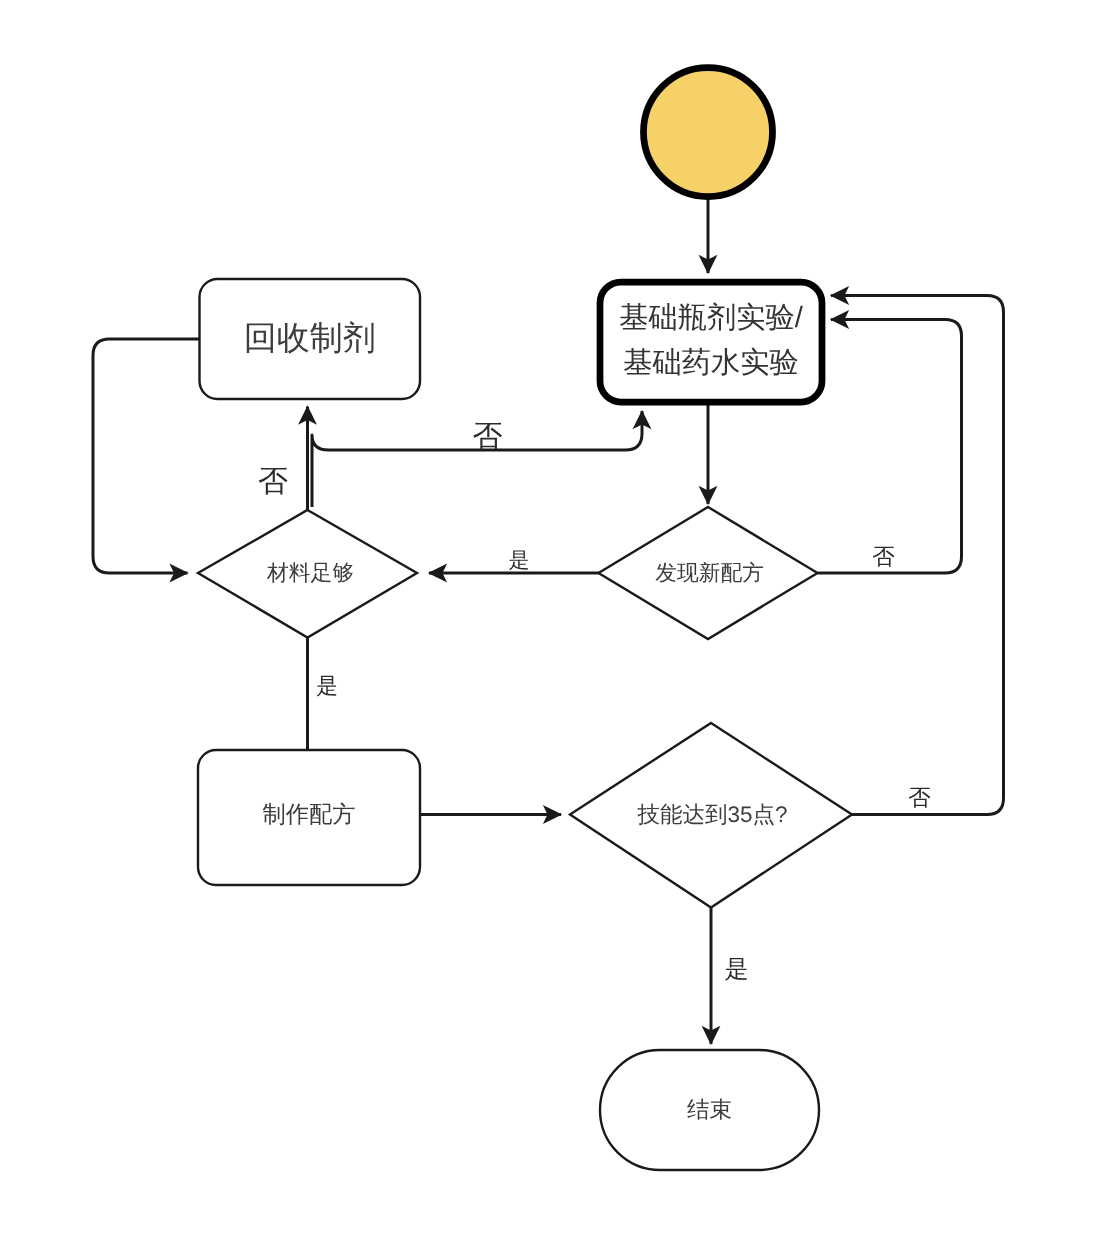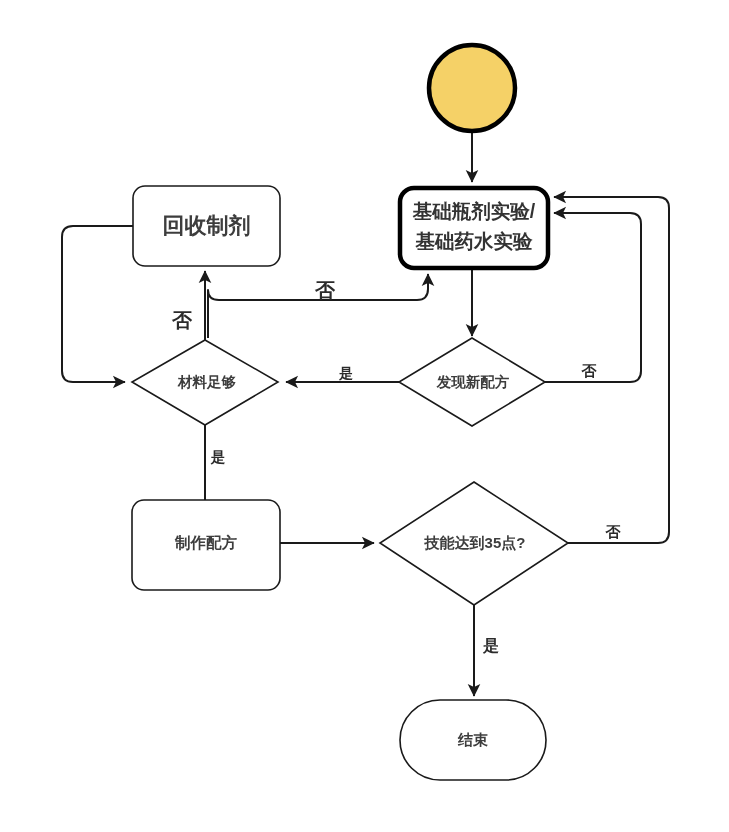--- a/index.html
+++ b/index.html
@@ -11,21 +11,20 @@
     width: 729px;
     height: 832px;
     font-family: "Liberation Sans", "DejaVu Sans", sans-serif;
     overflow: hidden;
   }
   #flow-root {
     position: relative;
     width: 729px;
     height: 832px;
     background: #ffffff;
-    font-weight: bold;
   }
   svg#flow-svg {
     position: absolute;
     left: 0;
     top: 0;
     width: 729px;
     height: 832px;
     display: block;
   }
   .node-label {

